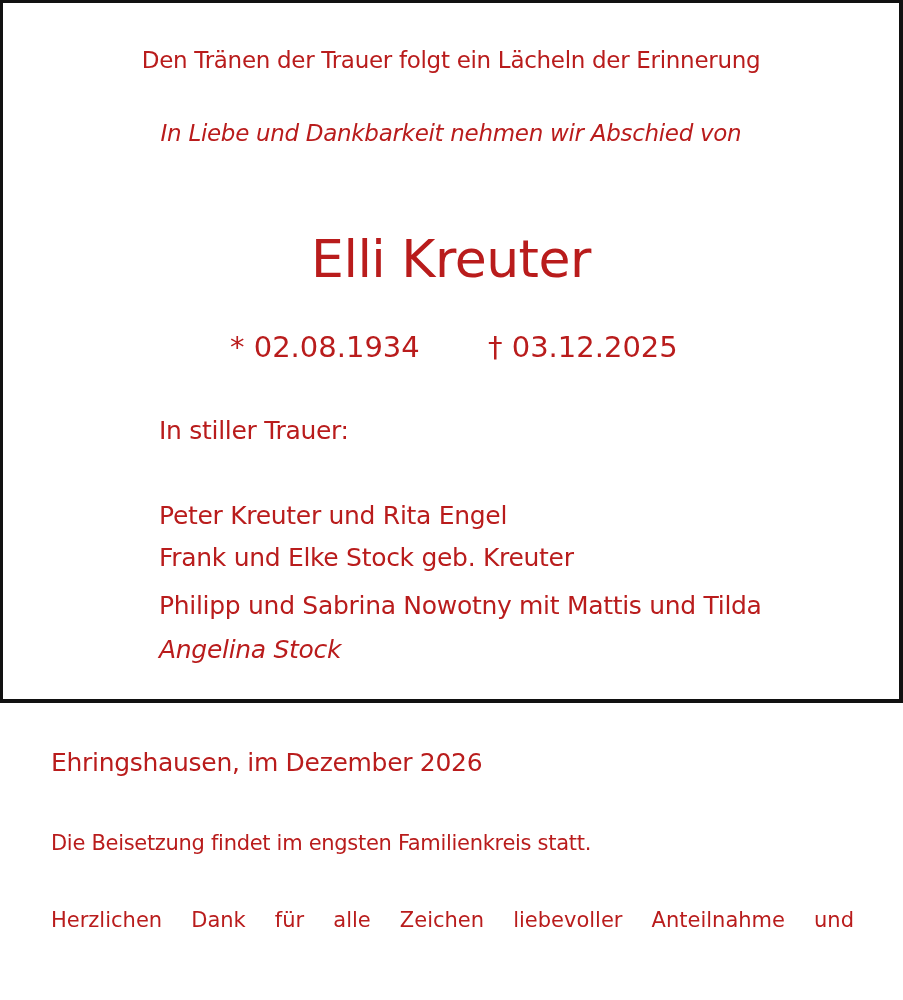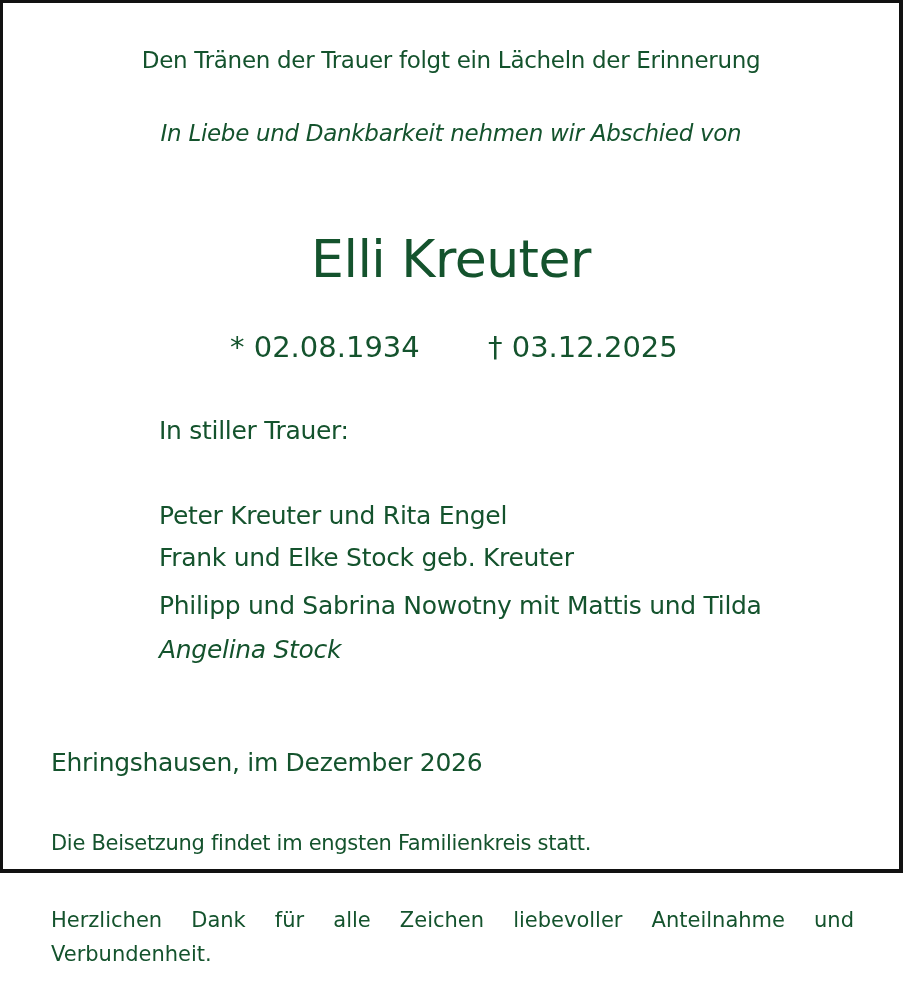--- a/index.html
+++ b/index.html
@@ -1,26 +1,26 @@
 <!DOCTYPE html>
 <html><head>
   <meta charset="utf-8">
   <style>
     html, body { margin: 0; padding: 0; background: #ffffff; }
     body { width: 903px; height: 1000px; overflow: hidden; }
     .frame {
       position: absolute; left: 0; top: 0;
-      width: 903px; height: 873px;
+      width: 903px; height: 703px;
       box-sizing: border-box;
       border: 3px solid #111111;
       border-right-width: 4px;
       border-bottom-width: 4px;
       background: #ffffff;
       font-family: "DejaVu Sans", sans-serif;
-      color: #14532d;
+      color: #b91c1c;
     }
     .t { position: absolute; white-space: nowrap; }
     .center { left: 0; right: 0; text-align: center; }
     .motto { top: 44px; font-size: 23px; letter-spacing: -0.3px; }
     .intro { top: 117px; font-size: 23px; letter-spacing: -0.3px; font-style: italic; }
     .name { top: 210px; font-size: 52px; letter-spacing: -0.5px; margin-top: 16px; }
     .maiden { top: 283px; font-size: 25px; }
     .dates { top: 327px; font-size: 29px; left: 0; right: 0; }
     .dates .birth { position: absolute; left: 227px; }
     .dates .death { position: absolute; left: 485px; }
@@ -53,15 +53,14 @@
   </div>
   <div class="t mourn">In stiller Trauer:</div>
   <div class="t mourner m0">Peter Kreuter und Rita Engel</div>
   <div class="t mourner m1">Frank und Elke Stock geb. Kreuter</div>
   <div class="t mourner m2">Philipp und Sabrina Nowotny mit Mattis und Tilda</div>
   <div class="t mourner m3">Angelina Stock</div>
   <div class="t place">Ehringshausen, im Dezember 2026</div>
   <div class="t burial">Die Beisetzung findet im engsten Familienkreis statt.</div>
   <div class="t thanks">
     <span class="l1">Herzlichen Dank für alle Zeichen liebevoller Anteilnahme und</span>
-    <span class="l2">Verbundenheit.</span>
   </div>
 </div>
 
 </body></html>

